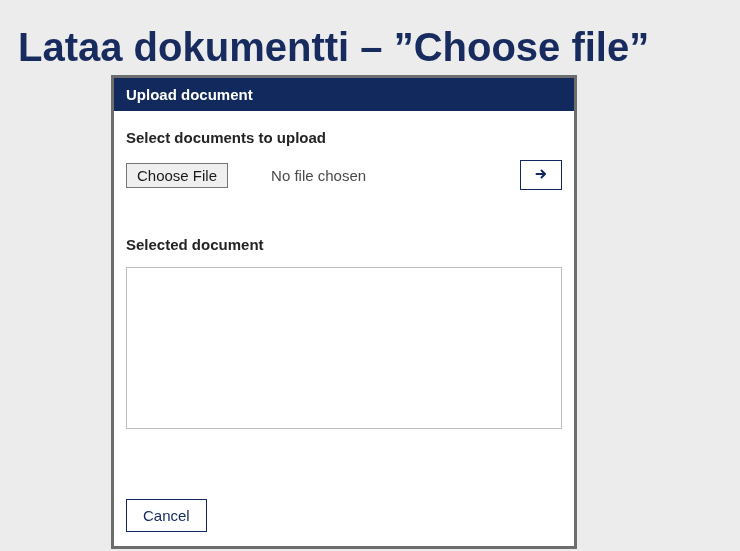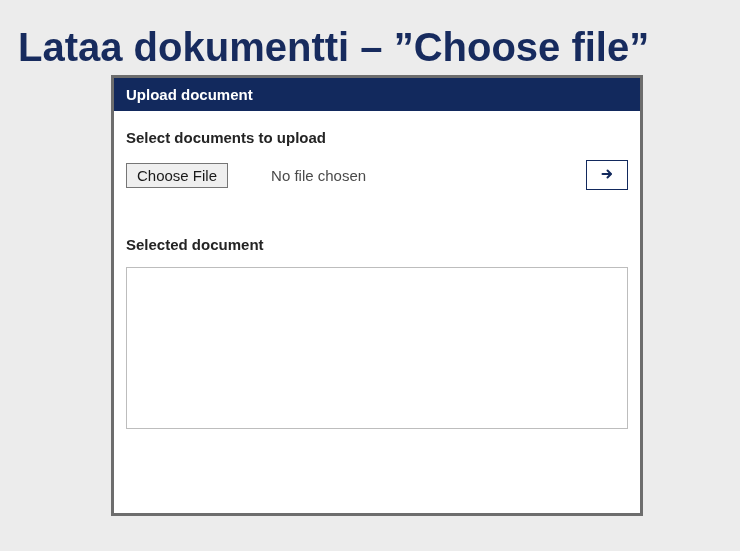--- a/index.html
+++ b/index.html
@@ -14,21 +14,21 @@
       height: 551px;
       overflow: hidden;
     }
     .page-title {
       color: #172b5e;
       font-size: 40px;
       font-weight: bold;
       padding: 25px 0 8px 18px;
     }
     .dialog {
-      width: 526px;
+      width: 460px;
       margin-left: 114px;
       background: #ffffff;
       box-shadow: 0 0 0 3px #6d6d6d;
     }
     .dialog-header {
       background: #12295d;
       color: #ffffff;
       font-size: 15px;
       font-weight: bold;
       padding: 8px 12px;
@@ -122,14 +122,15 @@
             <line x1="3" y1="12" x2="19" y2="12"></line>
             <polyline points="13 5 20 12 13 19"></polyline>
           </svg>
         </span>
       </button>
     </div>
 
     <div class="selected-title">Selected document</div>
     <div class="selected-box"></div>
 
+    <button class="cancel-btn">Cancel</button>
   </div>
 </div>
 
 </body></html>

